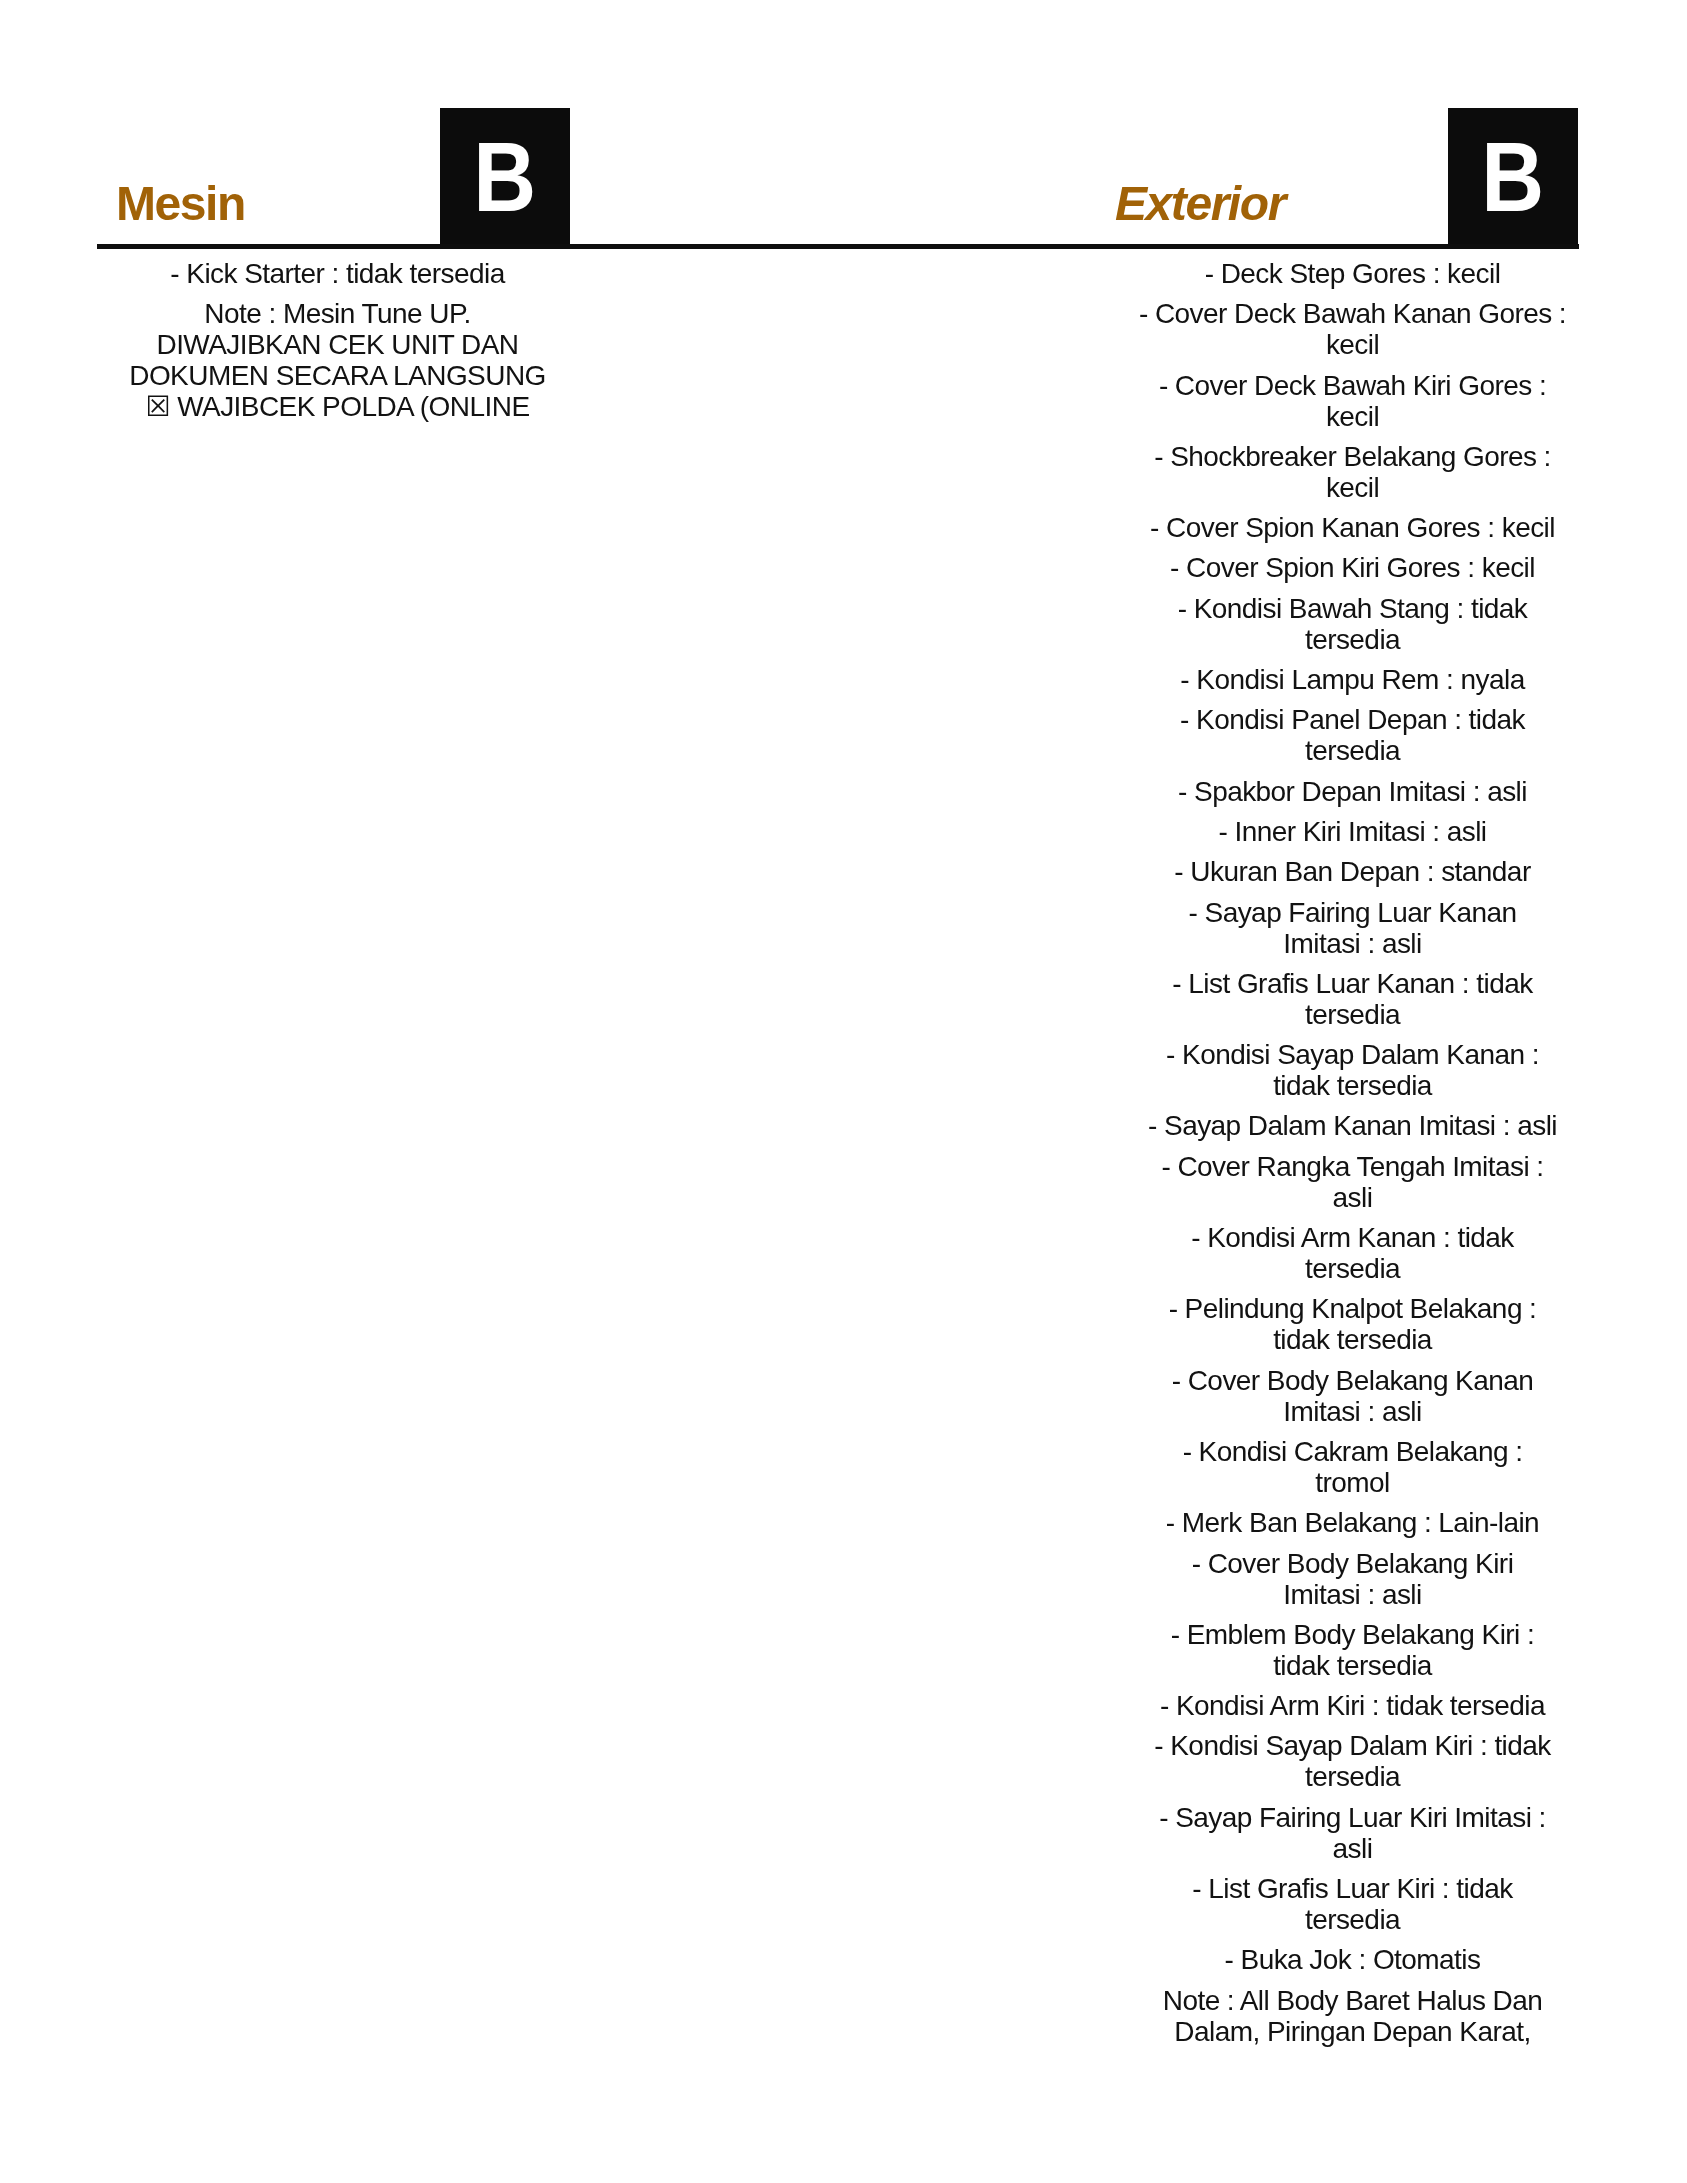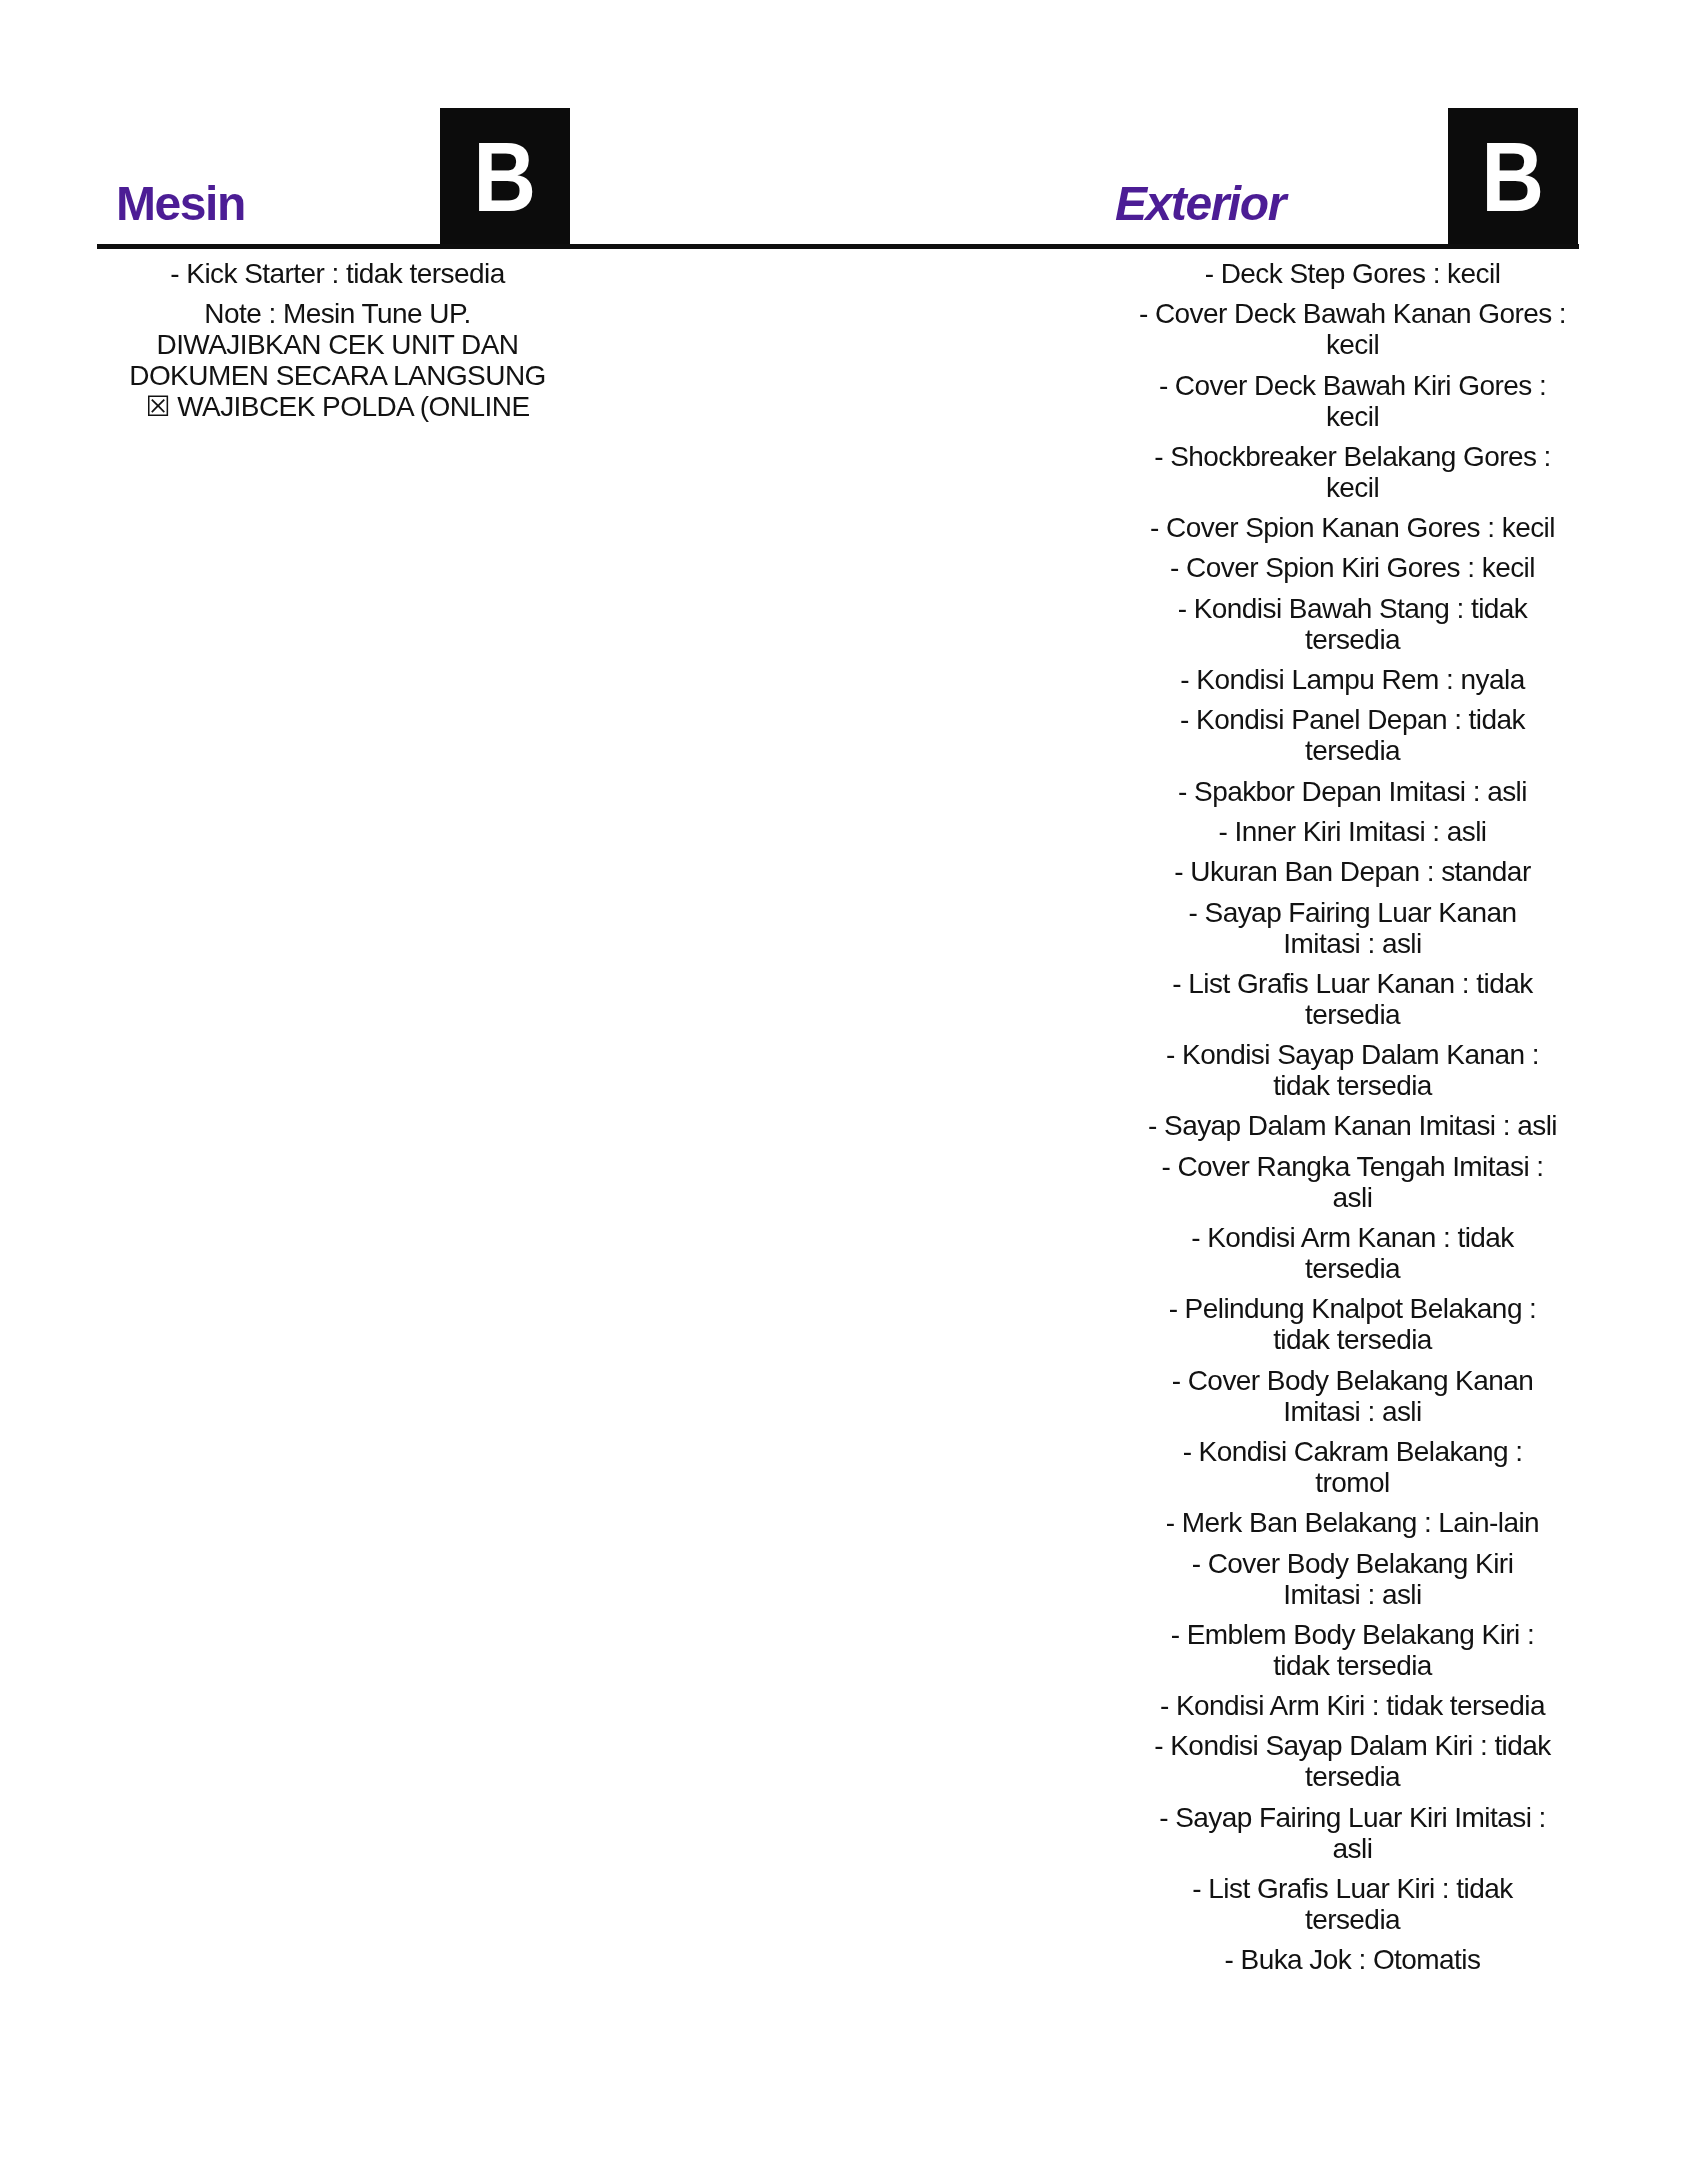--- a/index.html
+++ b/index.html
@@ -24,21 +24,21 @@
     height: 5.3px;
     background: #0e0e0e;
   }
   .section-title {
     position: absolute;
     top: 180px;
     font-size: 48px;
     line-height: 1;
     font-weight: 700;
     letter-spacing: -0.03em;
-    color: #4c1d95;
+    color: #a16207;
     white-space: nowrap;
   }
   #title-mesin { left: 116px; }
   #title-exterior { left: 1115px; font-style: italic; }
   .grade-badge {
     position: absolute;
     top: 108px;
     width: 130px;
     height: 136px;
     background: #0c0c0c;
@@ -140,16 +140,18 @@
       <div class="item">- Emblem Body Belakang Kiri :
 tidak tersedia</div>
       <div class="item">- Kondisi Arm Kiri : tidak tersedia</div>
       <div class="item">- Kondisi Sayap Dalam Kiri : tidak
 tersedia</div>
       <div class="item">- Sayap Fairing Luar Kiri Imitasi :
 asli</div>
       <div class="item">- List Grafis Luar Kiri : tidak
 tersedia</div>
       <div class="item">- Buka Jok : Otomatis</div>
+      <div class="item">Note : All Body Baret Halus Dan
+Dalam, Piringan Depan Karat,</div>
     </div>
 
 </div>
 
 
 </body></html>

